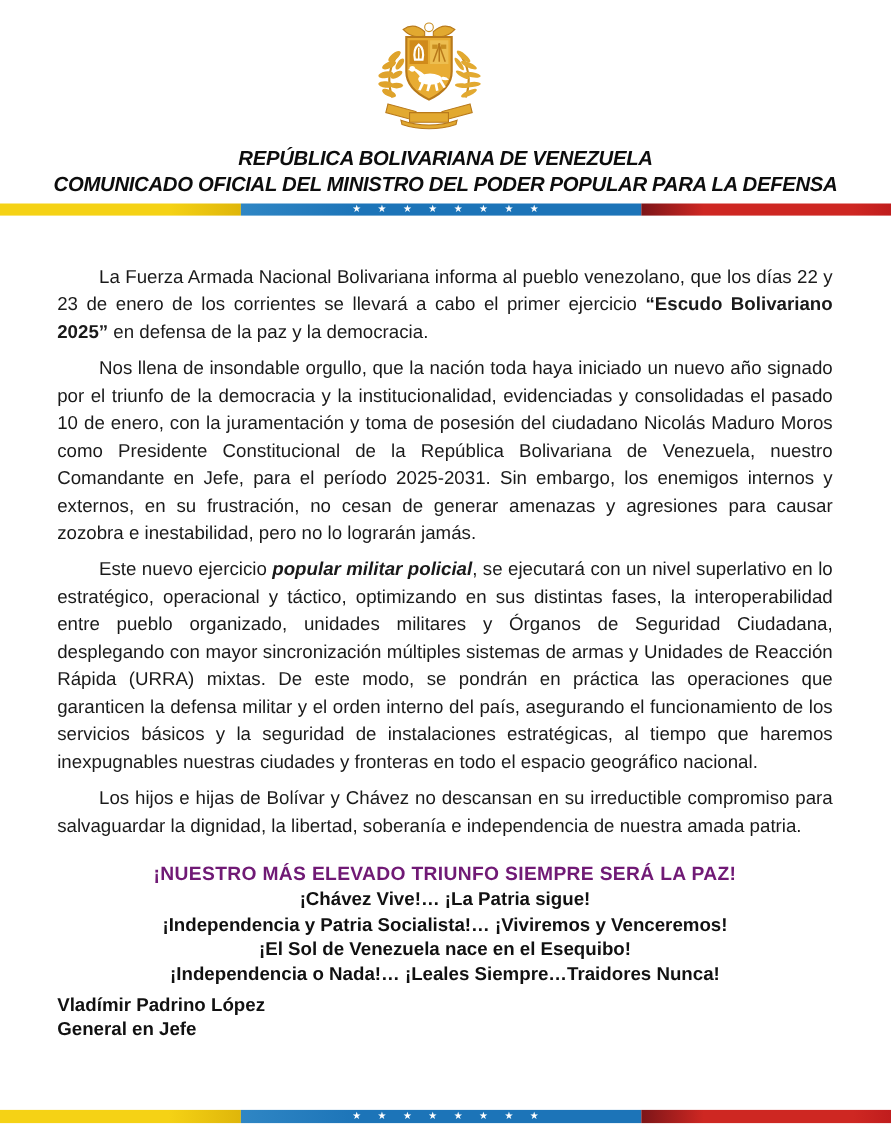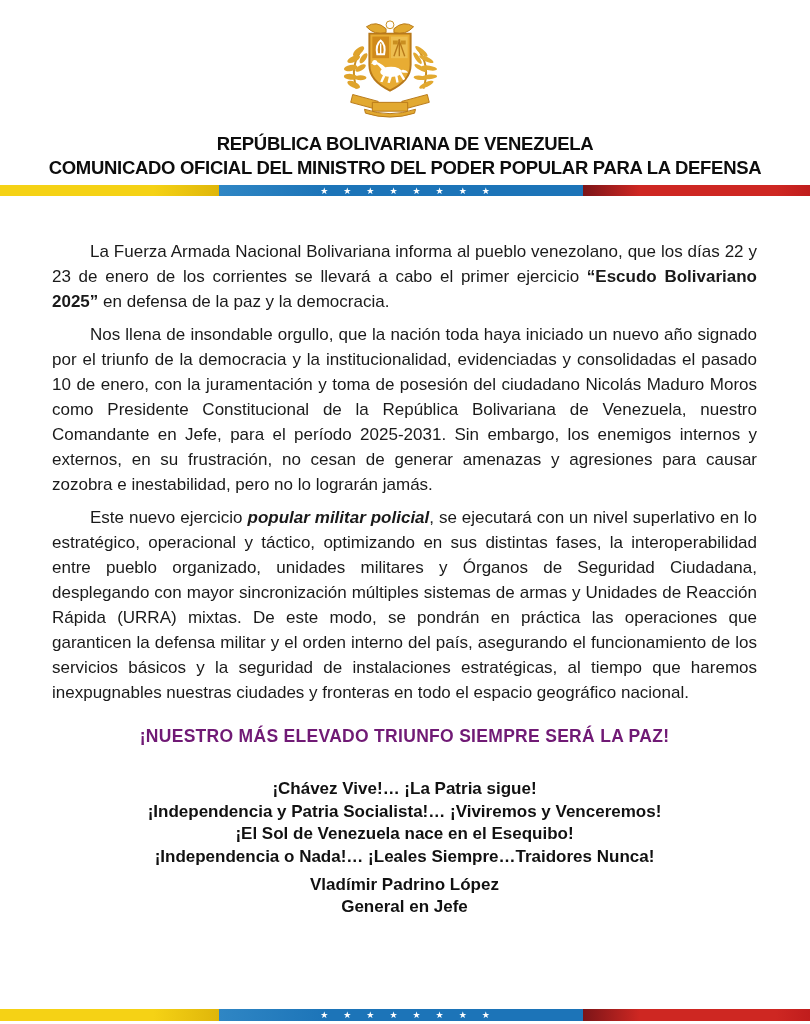--- a/index.html
+++ b/index.html
@@ -7,21 +7,21 @@
     position:relative;
     width:810px;height:1024px;
     background:#ffffff;
     font-family:"Liberation Sans","DejaVu Sans",sans-serif;
     color:#1a1a1a;
     overflow:hidden;
   }
   
   .emblem{position:absolute;left:330px;top:14px;width:120px;height:108px;}
   
-  .title-block{position:absolute;top:132px;left:0;width:810px;text-align:center;}
+  .title-block{position:absolute;top:132px;left:0;width:810px;text-align:center;font-style:italic;}
   .title-line{font-weight:bold;color:#0d0d0d;font-size:18.5px;line-height:24px;letter-spacing:-0.3px;}
   
   .flagbar{position:absolute;left:0;width:810px;height:11px;display:flex;}
   .flagbar.top{top:185px;}
   .flagbar.bottom{top:1009px;height:12px;}
   .seg{height:100%;}
   .seg.yellow{width:27%;background:linear-gradient(90deg,var(--flag-yellow,#F5D215) 0%,var(--flag-yellow,#F5D215) 70%,#dfb60a 100%);}
   .seg.blue{width:45%;background:linear-gradient(90deg,#2f86c4 0%,var(--flag-blue,#1C74B8) 30%,var(--flag-blue,#1C74B8) 100%);}
   .seg.red{width:28%;background:linear-gradient(90deg,#7c1518 0%,var(--flag-red,#CE2722) 25%,var(--flag-red,#CE2722) 85%,#c01d1d 100%);}
   .stars{
@@ -41,23 +41,23 @@
     text-align:justify;
     text-indent:38px;
   }
   .bold{font-weight:bold;}
   .bolditalic{font-weight:bold;font-style:italic;}
   .headline{
     margin-top:19px;
     text-align:center;font-weight:bold;font-size:17.5px;
     color:#701a75;letter-spacing:0.3px;
   }
-  .slogans{margin-top:29px;text-align:center;font-weight:bold;font-size:17px;line-height:22.5px;color:#111;}
+  .slogans{text-align:center;font-weight:bold;font-size:17px;line-height:22.5px;color:#111;}
   .dateline{margin-top:15px;text-align:right;padding-right:20px;font-size:17px;}
-  .signature{margin-top:6px;text-align:center;font-weight:bold;font-size:17px;line-height:22px;color:#111;}
+  .signature{margin-top:6px;font-weight:bold;font-size:17px;line-height:22px;color:#111;}
 </style>
 </head>
 <body>
 
 <div class="page">
 
   <svg class="emblem" viewBox="0 0 120 110" aria-hidden="true">
     <g fill="none" stroke="#C98E20" stroke-width="2">
 
       <path d="M33 34 Q18 52 26 76"></path>
@@ -140,20 +140,21 @@
     <div class="stars">★★★★★★★★</div>
   </div>
 
   <div class="body">
     <p><span>La Fuerza Armada Nacional Bolivariana informa al pueblo venezolano, que los días 22 y 23 de enero de los corrientes se llevará a cabo el primer ejercicio </span><span class="bold">“Escudo Bolivariano 2025”</span><span> en defensa de la paz y la democracia.</span></p>
 
     <p><span>Nos llena de insondable orgullo, que la nación toda haya iniciado un nuevo año signado por el triunfo de la democracia y la institucionalidad, evidenciadas y consolidadas el pasado 10 de enero, con la juramentación y toma de posesión del ciudadano Nicolás Maduro Moros como Presidente Constitucional de la República Bolivariana de Venezuela, nuestro Comandante en Jefe, para el período 2025-2031. Sin embargo, los enemigos internos y externos, en su frustración, no cesan de generar amenazas y agresiones para causar zozobra e inestabilidad, pero no lo lograrán jamás.</span></p>
 
     <p><span>Este nuevo ejercicio </span><span class="bolditalic">popular militar policial</span><span>, se ejecutará con un nivel superlativo en lo estratégico, operacional y táctico, optimizando en sus distintas fases, la interoperabilidad entre pueblo organizado, unidades militares y Órganos de Seguridad Ciudadana, desplegando con mayor sincronización múltiples sistemas de armas y Unidades de Reacción Rápida (URRA) mixtas. De este modo, se pondrán en práctica las operaciones que garanticen la defensa militar y el orden interno del país, asegurando el funcionamiento de los servicios básicos y la seguridad de instalaciones estratégicas, al tiempo que haremos inexpugnables nuestras ciudades y fronteras en todo el espacio geográfico nacional.</span></p>
 
+    <p><span>Los hijos e hijas de Bolívar y Chávez no descansan en su irreductible compromiso para salvaguardar la dignidad, la libertad, soberanía e independencia de nuestra amada patria.</span></p>
 
     <div class="headline">¡NUESTRO MÁS ELEVADO TRIUNFO SIEMPRE SERÁ LA PAZ!</div>
 
     <div class="slogans">
       <div>¡Chávez Vive!… ¡La Patria sigue!</div>
       <div>¡Independencia y Patria Socialista!… ¡Viviremos y Venceremos!</div>
       <div>¡El Sol de Venezuela nace en el Esequibo!</div>
       <div>¡Independencia o Nada!… ¡Leales Siempre…Traidores Nunca!</div>
     </div>
 

